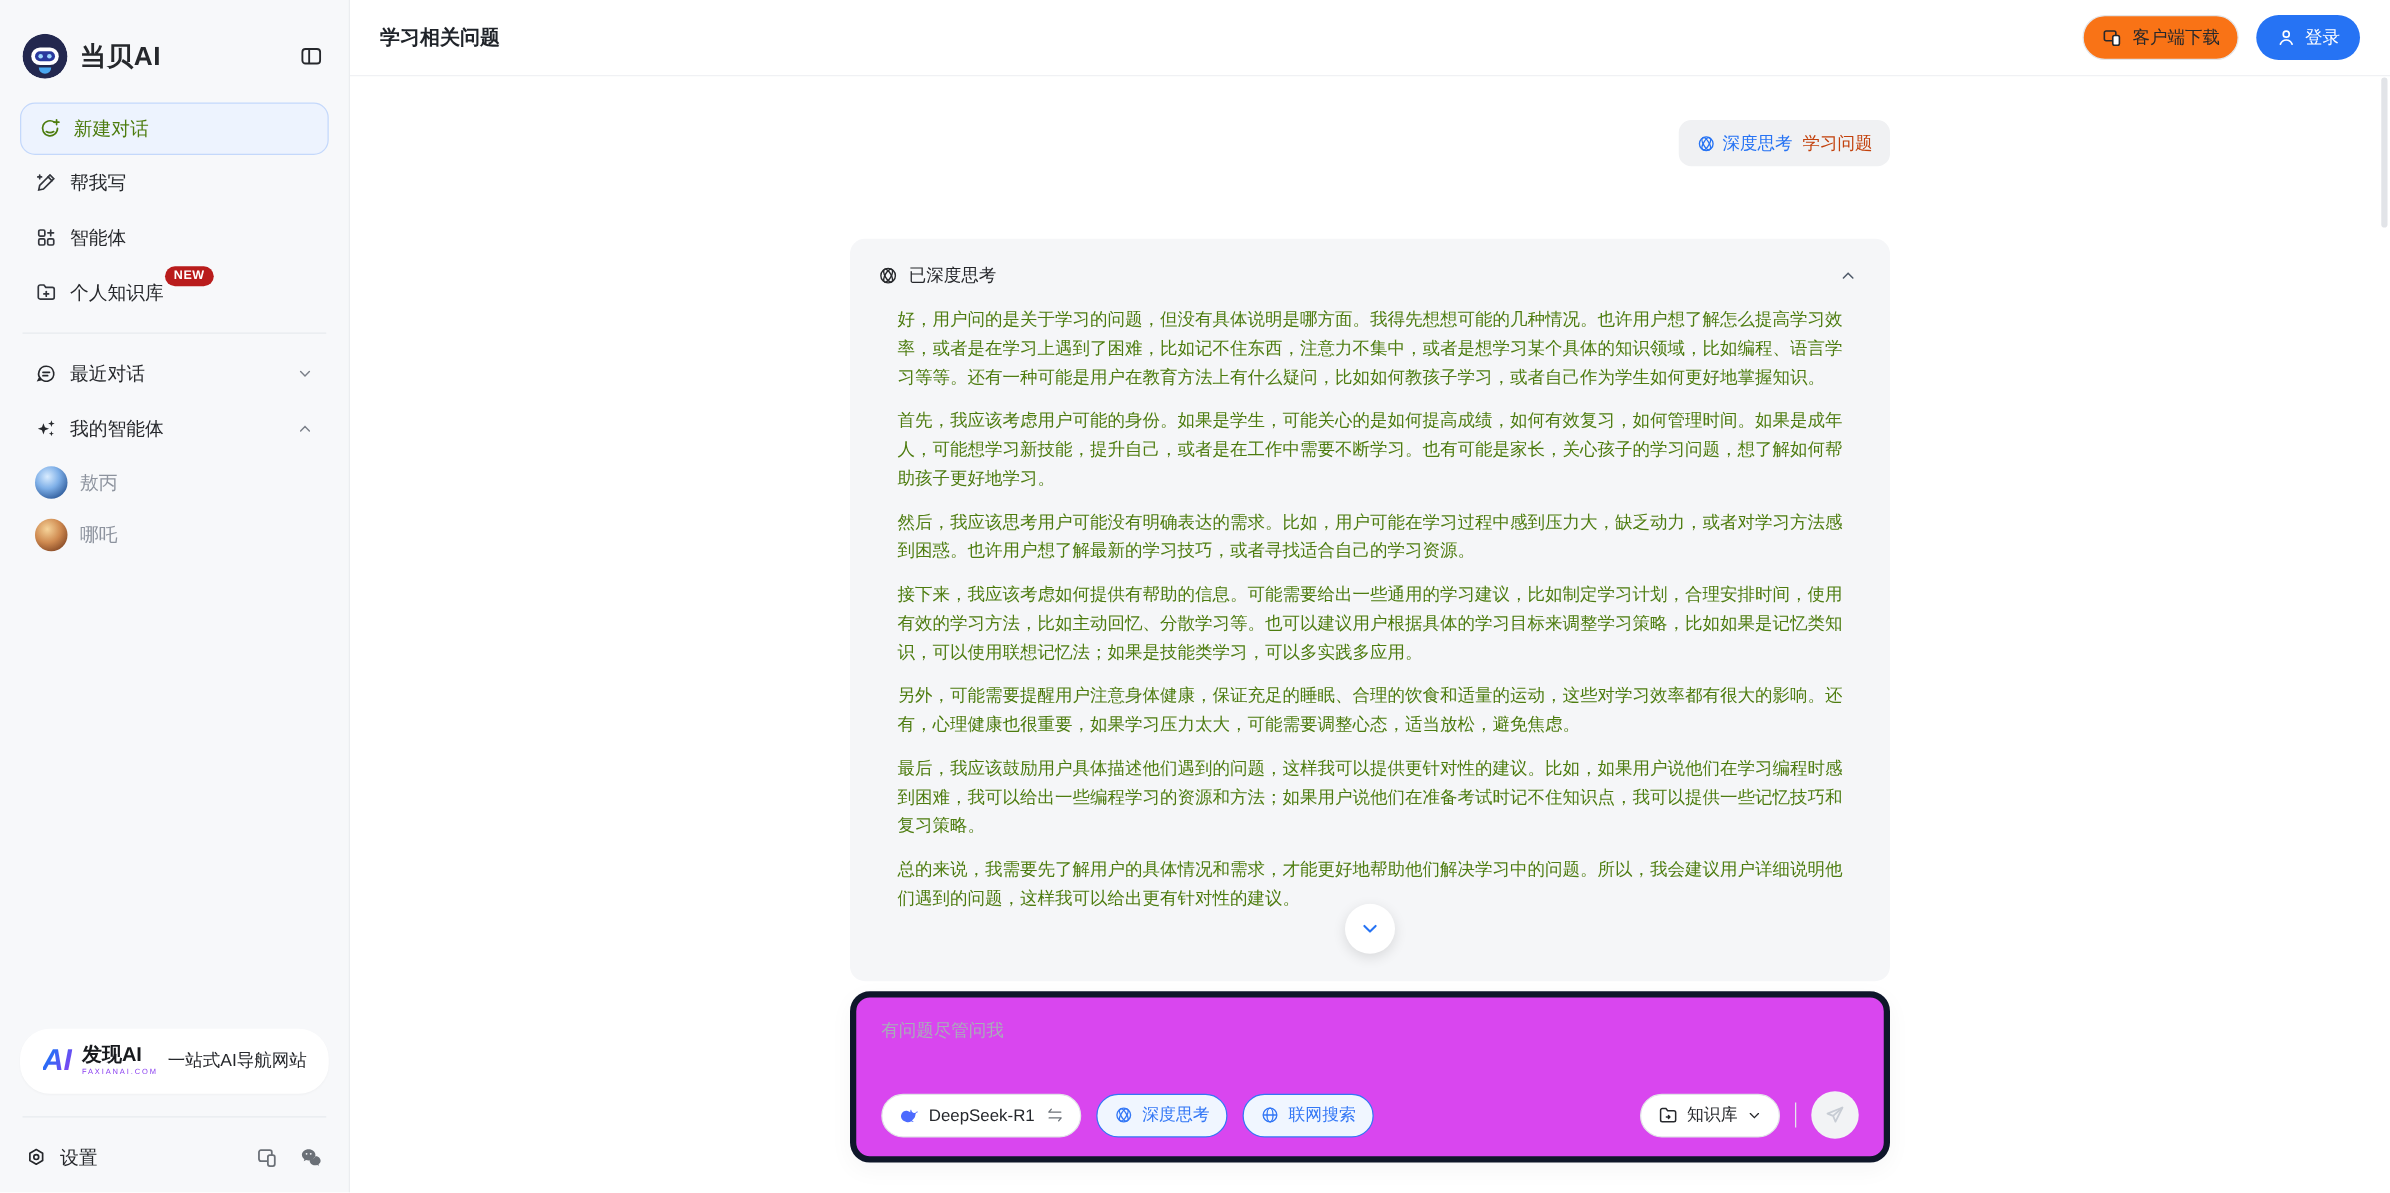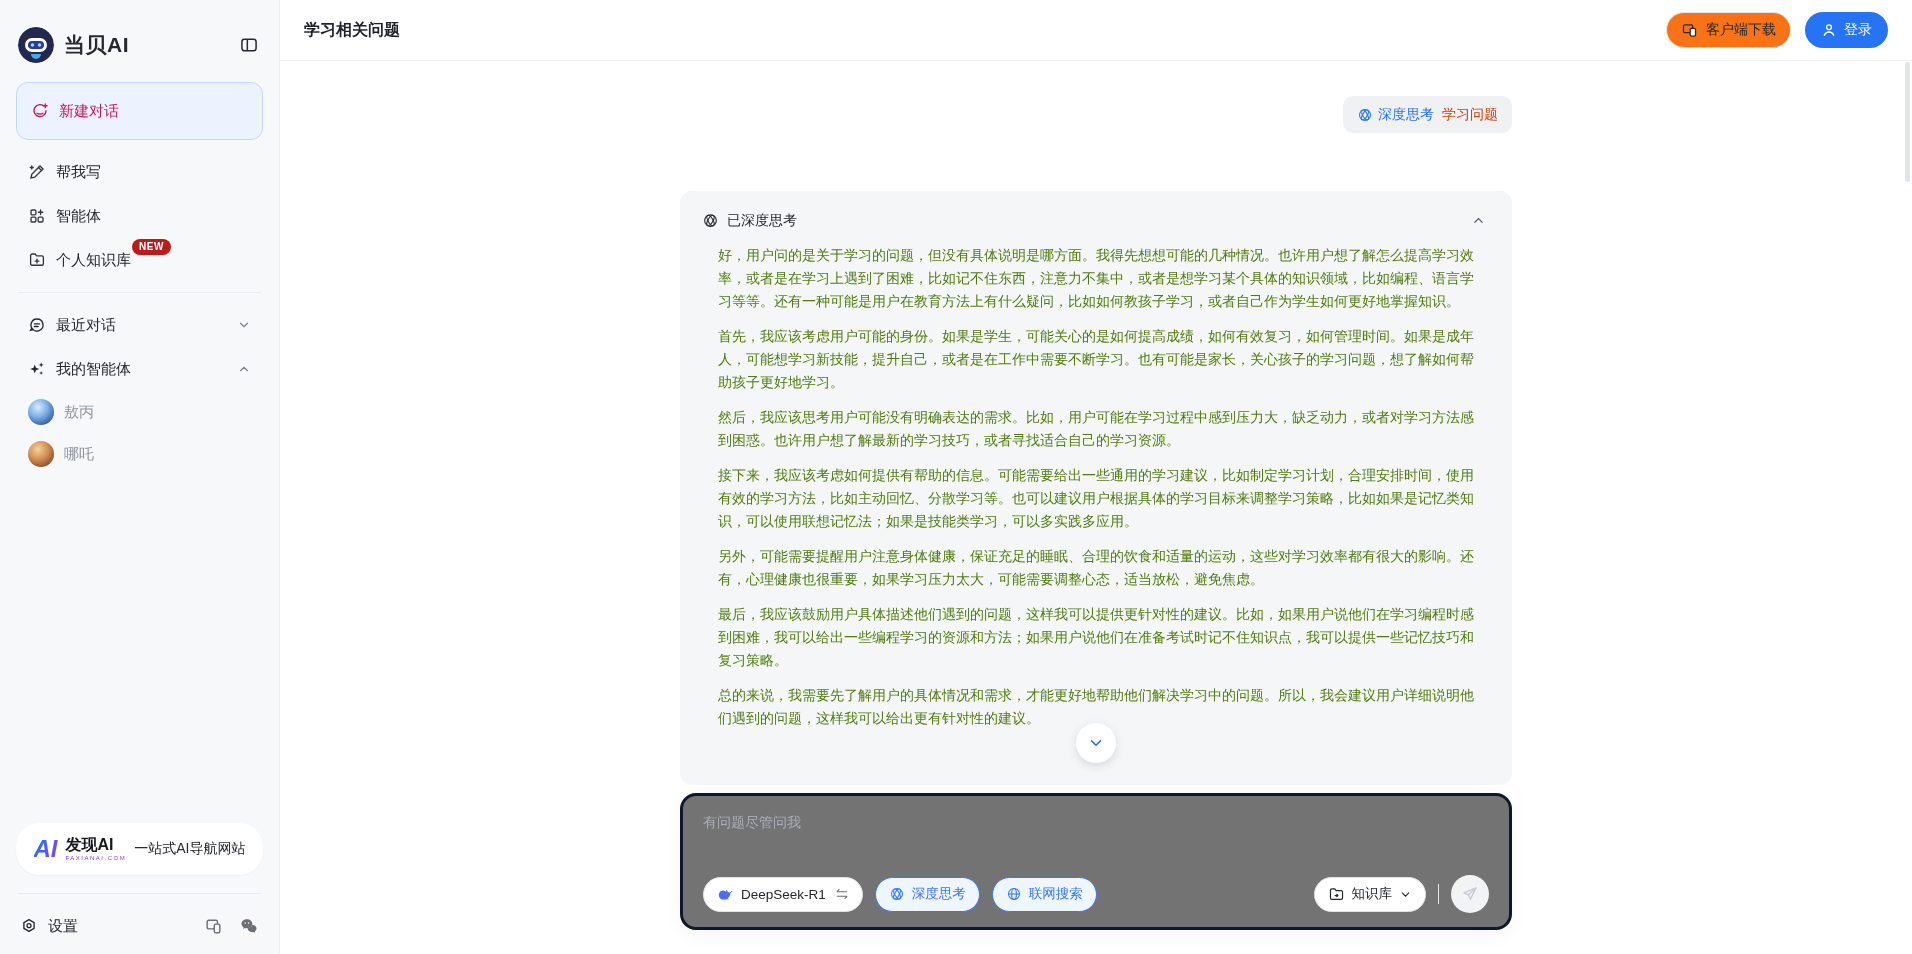--- a/index.html
+++ b/index.html
@@ -11,23 +11,23 @@
   svg { display: block; }
 
   
   .sidebar { width: 280px; min-width: 280px; background: #f7f8fa; border-right: 1px solid #ebedf0;
     display: flex; flex-direction: column; padding: 26px 16px 18px; position: relative; }
   .brand-row { display: flex; align-items: center; height: 38px; margin: 0 0 18px 2px; }
   .brand-logo { width: 36px; height: 36px; border-radius: 50%; flex: none; }
   .brand-name { font-size: 21px; font-weight: bold; margin-left: 10px; letter-spacing: .5px; }
   .panel-toggle { margin-left: auto; color: #26282c; cursor: pointer; padding: 4px; border-radius: 6px; }
 
-  .new-chat { height: 58px; border: 1px solid #c4d8fb; background: #edf3fe; color: #be185d;
+  .new-chat { height: 42px; border: 1px solid #c4d8fb; background: #edf3fe; color: #4d7c0f;
     border-radius: 12px; display: flex; align-items: center; gap: 10px; padding: 0 14px;
-    font-size: 15px; cursor: pointer; margin-bottom: 10px; }
+    font-size: 15px; cursor: pointer; }
 
   .nav-item { height: 44px; display: flex; align-items: center; gap: 10px; padding: 0 12px;
     font-size: 15px; color: #26282c; border-radius: 10px; cursor: pointer; position: relative; }
   .nav-item .ic { color: #33363d; }
   .badge-new { position: absolute; left: 116px; top: 1px; background: #b91c1c; color: #fff;
     font-size: 10px; font-weight: bold; padding: 2px 7px 3px; border-radius: 9px; letter-spacing: .5px; }
 
   .side-divider { height: 1px; background: #e8eaee; margin: 10px 2px; }
 
   .section-row { height: 44px; display: flex; align-items: center; gap: 10px; padding: 0 12px;
@@ -82,21 +82,21 @@
   .think-head .chev-up { margin-left: auto; color: #4e5969; padding: 2px 6px; }
   .think-body { margin: 14px 16px 0 18px; color: #4d7c0f; font-size: 14px; line-height: 23px; }
   .think-body p { margin-bottom: 12px; }
   .scroll-down-btn { position: absolute; left: 50%; bottom: 22px; transform: translateX(-50%);
     width: 40px; height: 40px; border-radius: 50%; background: #fff; border: none;
     box-shadow: 0 3px 10px rgba(0,0,0,.12); display: flex; align-items: center; justify-content: center;
     color: #2673f4; cursor: pointer; }
 
   
   .composer { position: absolute; bottom: 24px; left: 50%; transform: translateX(-50%);
-    width: 832px; height: 137px; background: #737373; border: 3px solid #0f172a; border-radius: 16px;
+    width: 832px; height: 137px; background: #d946ef; border: 5px solid #0f172a; border-radius: 16px;
     box-shadow: 0 6px 20px rgba(31,35,41,.04); padding: 18px 20px 16px; }
   .composer textarea { width: 100%; height: 48px; border: none; outline: none; resize: none;
     font-family: inherit; font-size: 14px; color: #26282c; background: transparent; }
   .composer textarea::placeholder { color: #a8adb8; }
   .composer-bar { position: absolute; left: 20px; right: 20px; bottom: 14px; display: flex;
     align-items: center; gap: 12px; }
   .chip { height: 35px; display: inline-flex; align-items: center; gap: 7px; border-radius: 18px;
     font-size: 13.5px; padding: 0 13px; cursor: pointer; background: #fff; border: 1px solid #e2e4e8;
     color: #26282c; white-space: nowrap; }
   .chip.active { background: #f0f6ff; border-color: #3377f6; color: #3377f6; }

